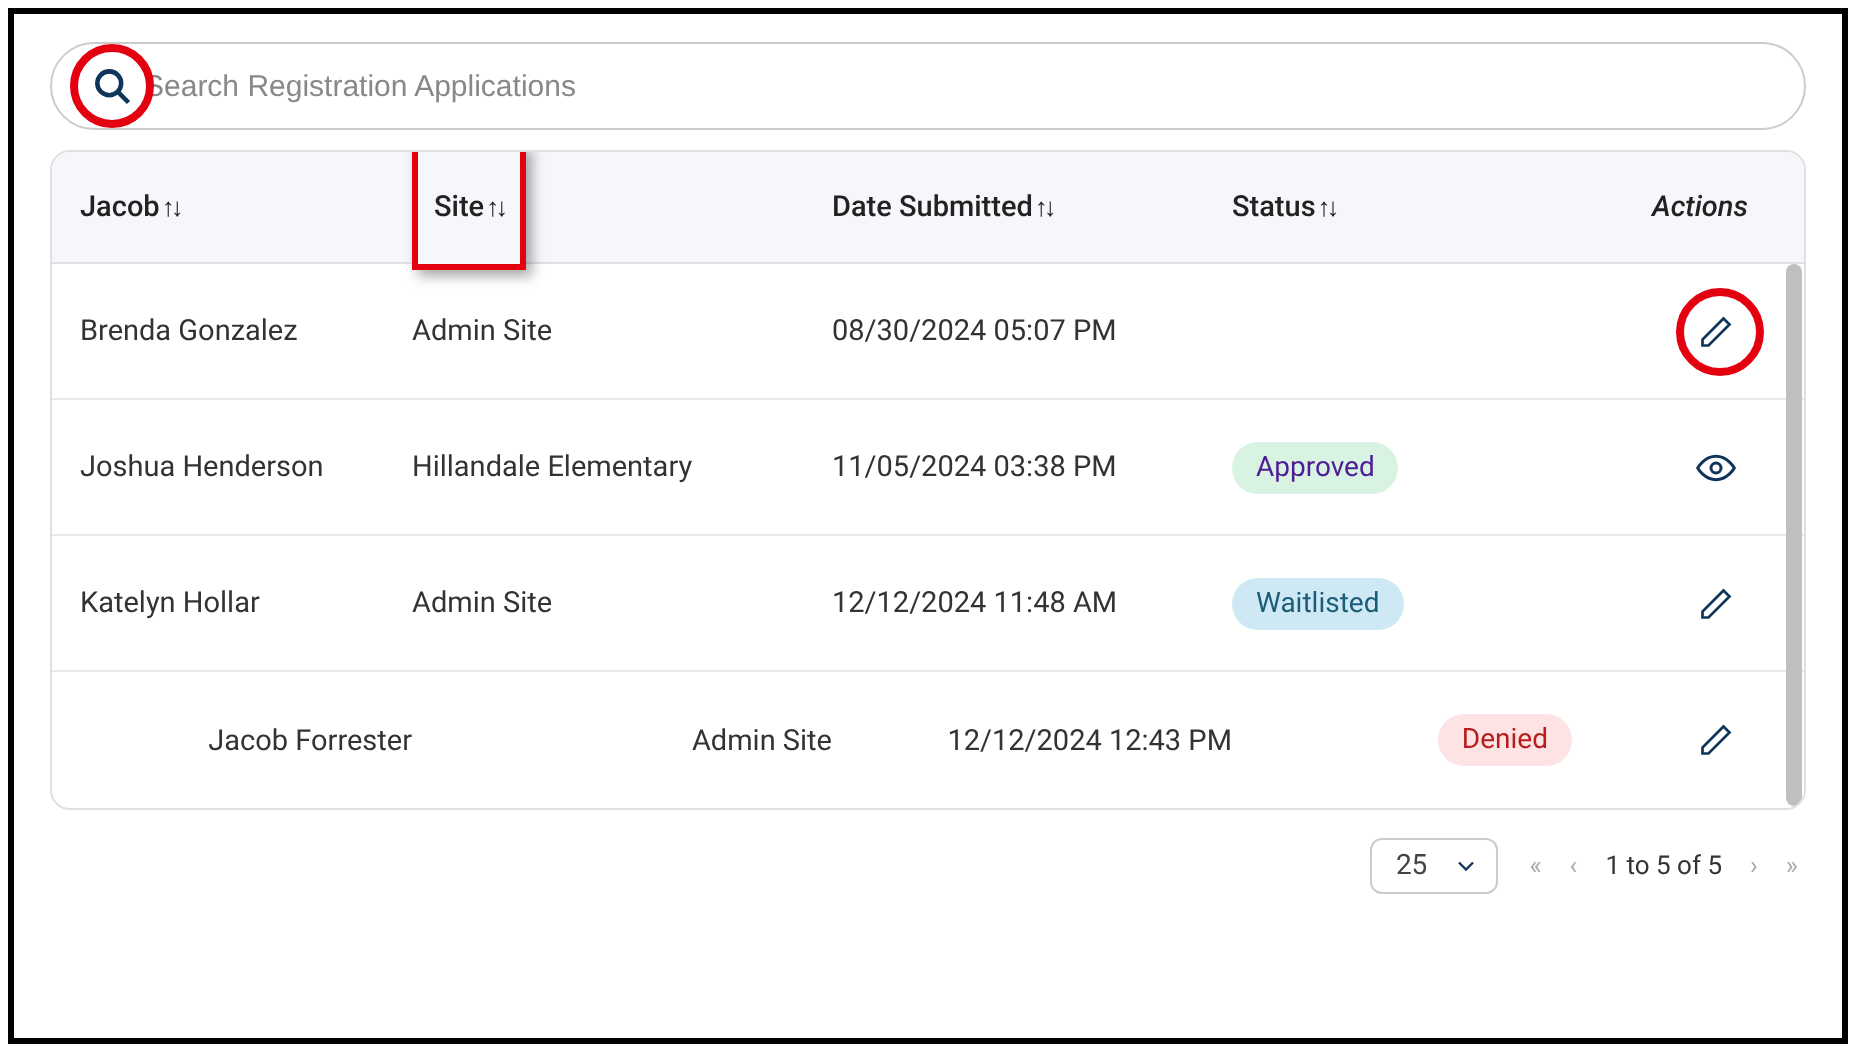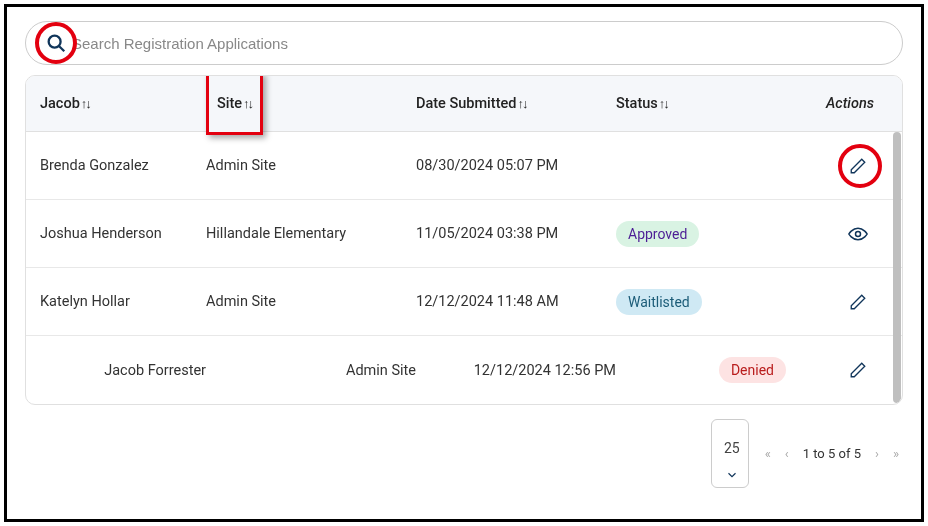--- a/index.html
+++ b/index.html
@@ -145,26 +145,25 @@
     align-items: center;
     justify-content: flex-end;
     gap: 16px;
     margin: 14px 22px 0 0;
     font-size: 14px;
     color: #444;
   }
   .page-size {
     border: 1px solid #ccc;
     border-radius: 6px;
-    padding: 20px 8px 5px 12px;
+    padding: 5px 8px 5px 12px;
     display: inline-flex;
     align-items: center;
     gap: 12px;
     cursor: pointer;
-    flex-direction: column;
   }
   .page-size svg { stroke: #10355a; stroke-width: 2; fill: none; }
   .pager-arrows {
     display: inline-flex;
     align-items: center;
     gap: 14px;
     color: #aaa;
   }
   .pager-arrows span { cursor: pointer; font-size: 13px; }
   .pager-text { color: #333; }
@@ -237,21 +236,21 @@
           <div class="col-status"><span class="status-badge status-waitlisted">Waitlisted</span></div>
           <div class="action-cell"><span class="action-btn">
               <svg width="18" height="18" viewBox="0 0 24 24">
                 <path d="M17 3l4 4L7 21H3v-4L17 3z"></path>
               </svg>
             </span></div>
         </div>
         <div class="trow">
           <div class="col-name">Jacob Forrester</div>
           <div class="col-site">Admin Site</div>
-          <div class="col-date">12/12/2024 12:56 PM</div>
+          <div class="col-date">12/12/2024 12:43 PM</div>
           <div class="col-status"><span class="status-badge status-denied">Denied</span></div>
           <div class="action-cell"><span class="action-btn">
               <svg width="18" height="18" viewBox="0 0 24 24">
                 <path d="M17 3l4 4L7 21H3v-4L17 3z"></path>
               </svg>
             </span></div>
         </div>
       </div>
 
     <div class="scrollbar-fake"></div>

